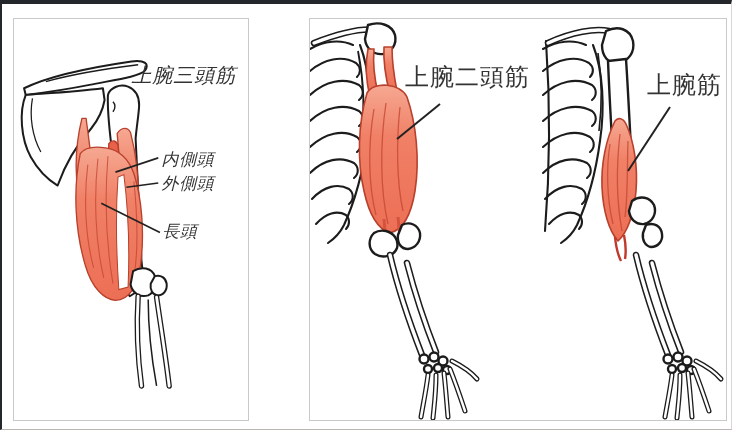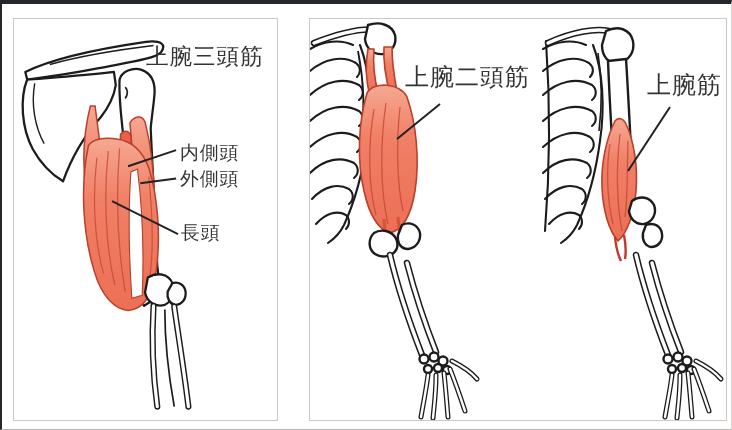--- a/index.html
+++ b/index.html
@@ -4,21 +4,21 @@
 <style>
   html,body{margin:0;padding:0;background:#fff;}
   .canvas{
     position:relative;width:732px;height:430px;box-sizing:border-box;
     background:#fff;overflow:hidden;
     border-top:4px solid #23262a;border-left:2px solid #23262a;
     border-bottom:1px solid #b8b4b0;border-right:1px solid #d9d6d3;
     font-family:"DejaVu Sans",sans-serif;
   }
   .panel{position:absolute;top:14px;background:#fff;border:1px solid #c9c9c9;box-sizing:border-box;}
-  #panel-triceps{left:11px;width:265px;height:403px;}
+  #panel-triceps{left:11px;width:236px;height:403px;font-style:italic;}
   #panel-flexors{left:307px;width:418px;height:403px;}
   .panel svg{display:block;width:100%;height:100%;}
   text{fill:#333;font-family:"DejaVu Sans",sans-serif;}
   .title-text{font-size:24px;letter-spacing:1px;}
   .small-label{font-size:20px;letter-spacing:1px;}
   .bone{fill:#ffffff;stroke:#1c1c1c;stroke-width:2.4;stroke-linejoin:round;}
   .ribline{fill:none;stroke:#1c1c1c;stroke-width:2.1;stroke-linecap:round;}
   .muscle{stroke:#b8402c;stroke-width:1.6;stroke-linejoin:round;}
   .fiber{fill:none;stroke:#c54733;stroke-width:1.3;opacity:.8;}
   .tendon{fill:#ffffff;stroke:#b8402c;stroke-width:1.2;}

